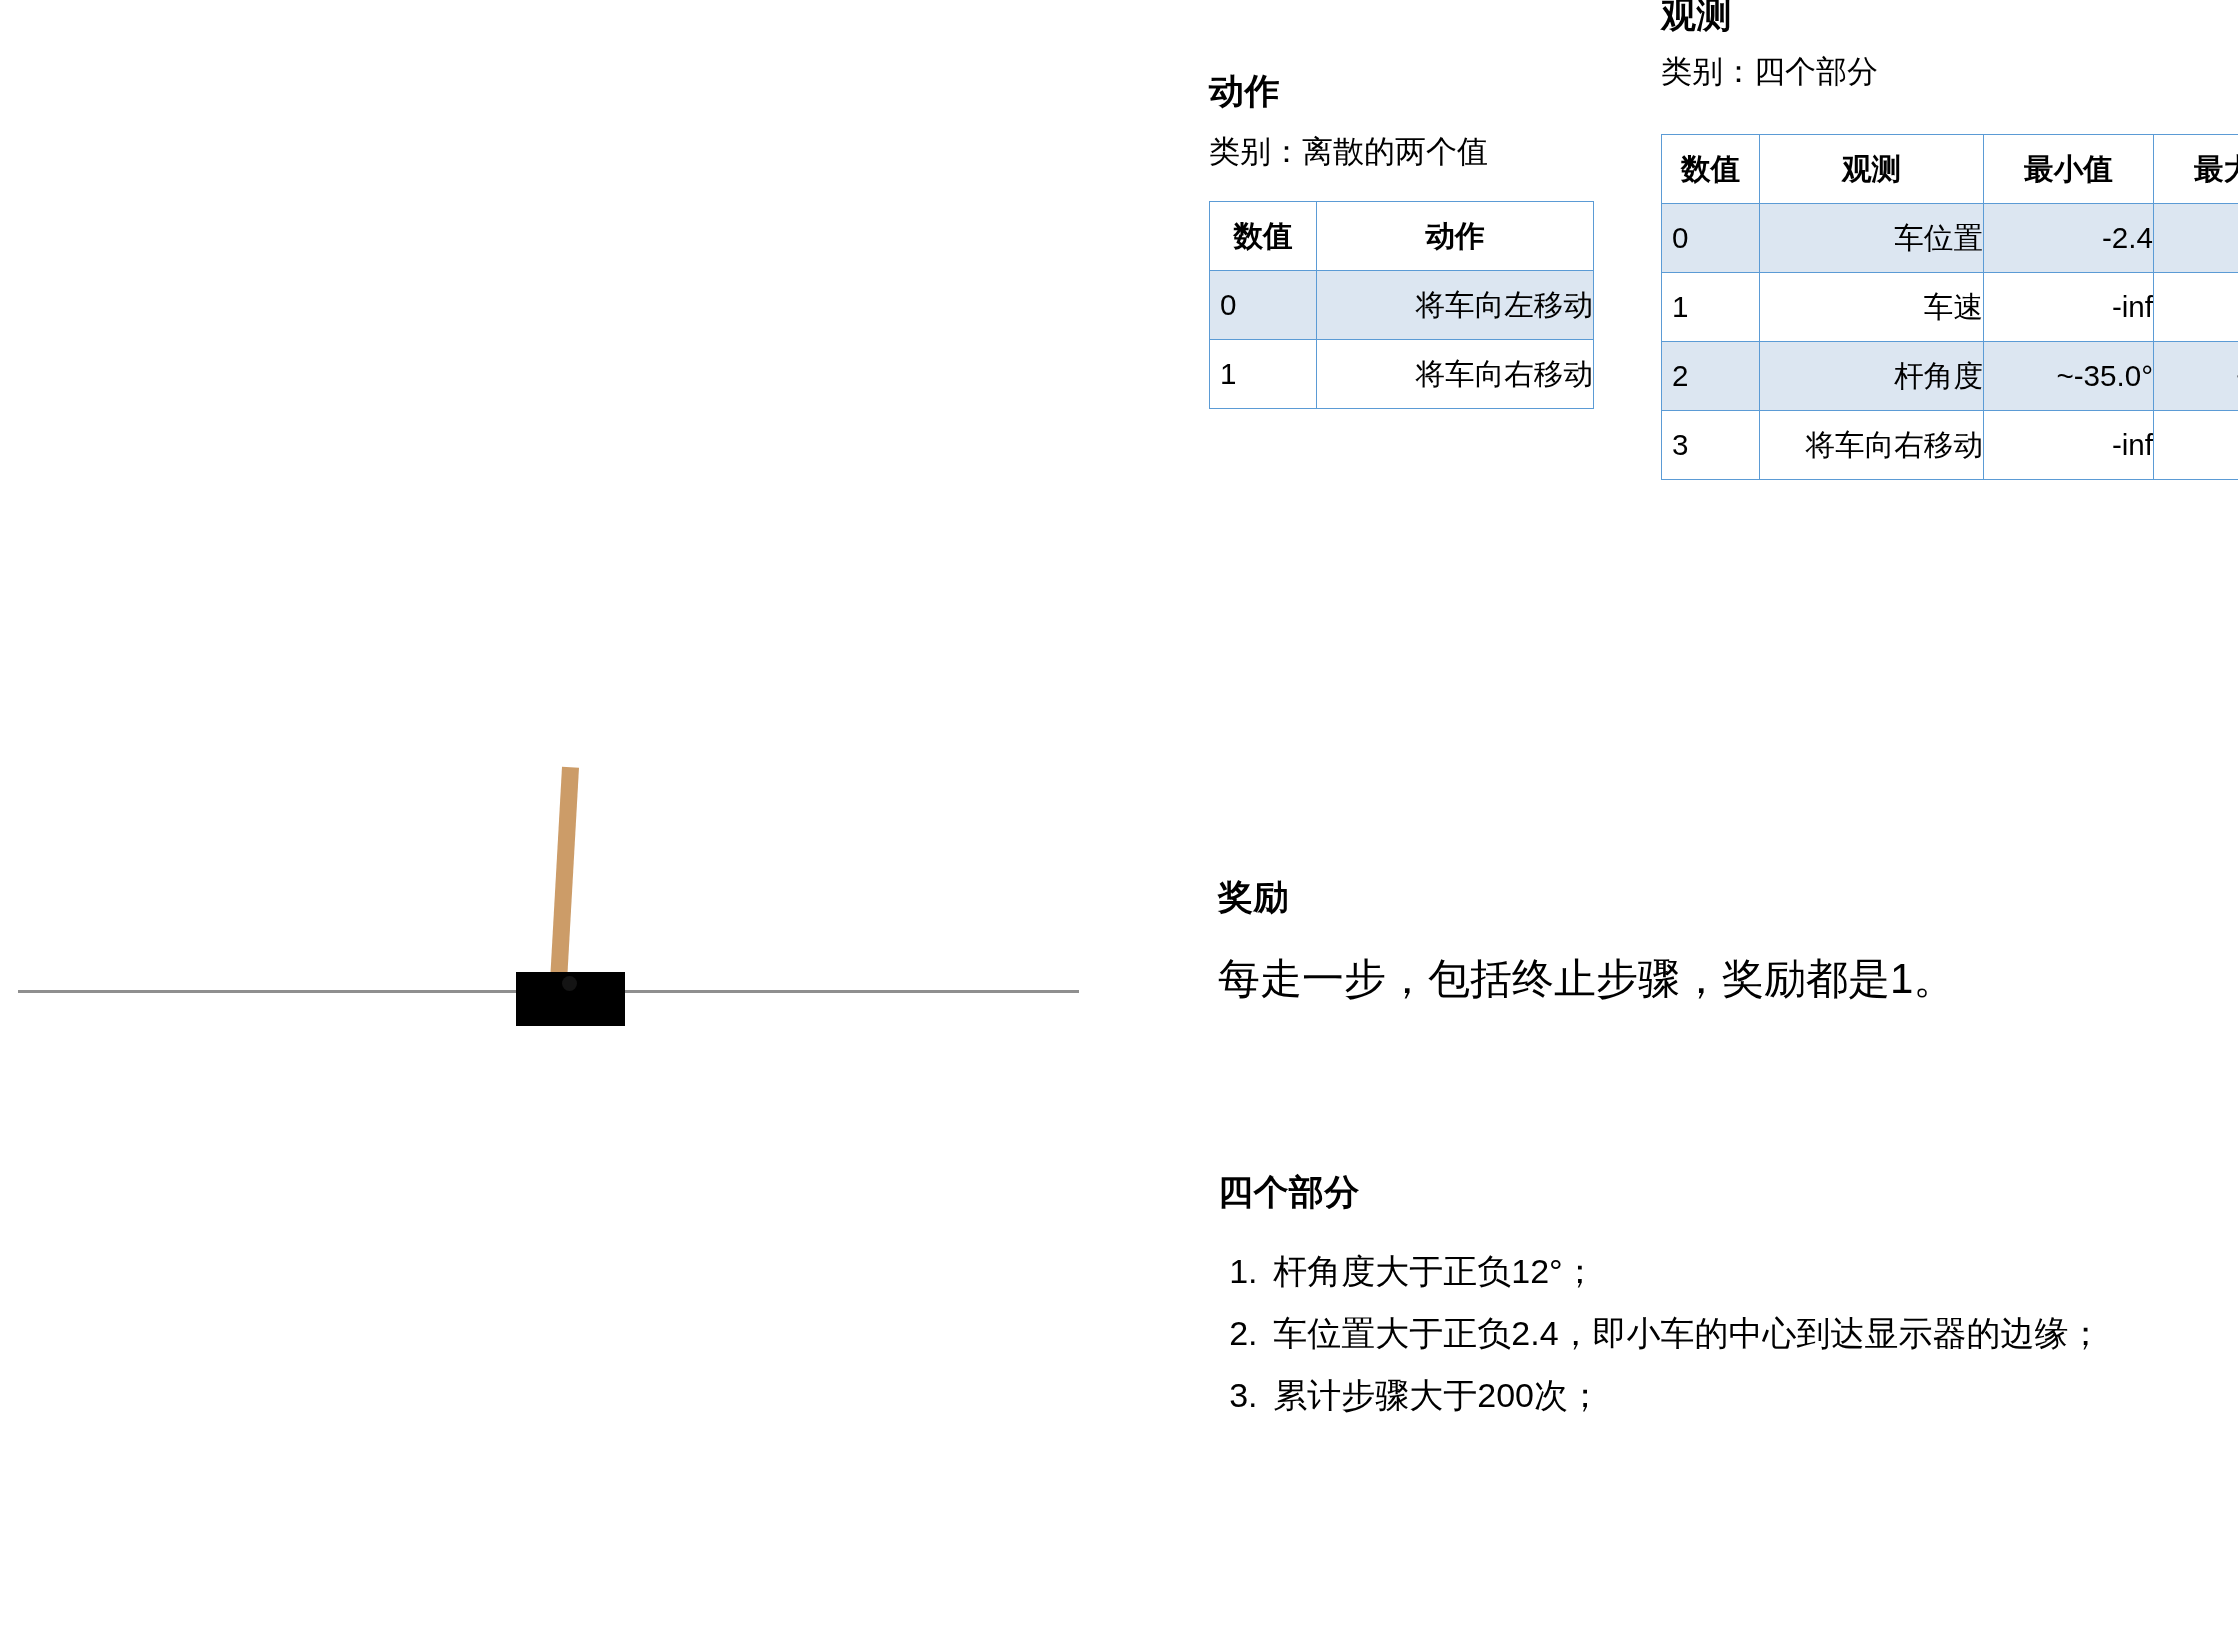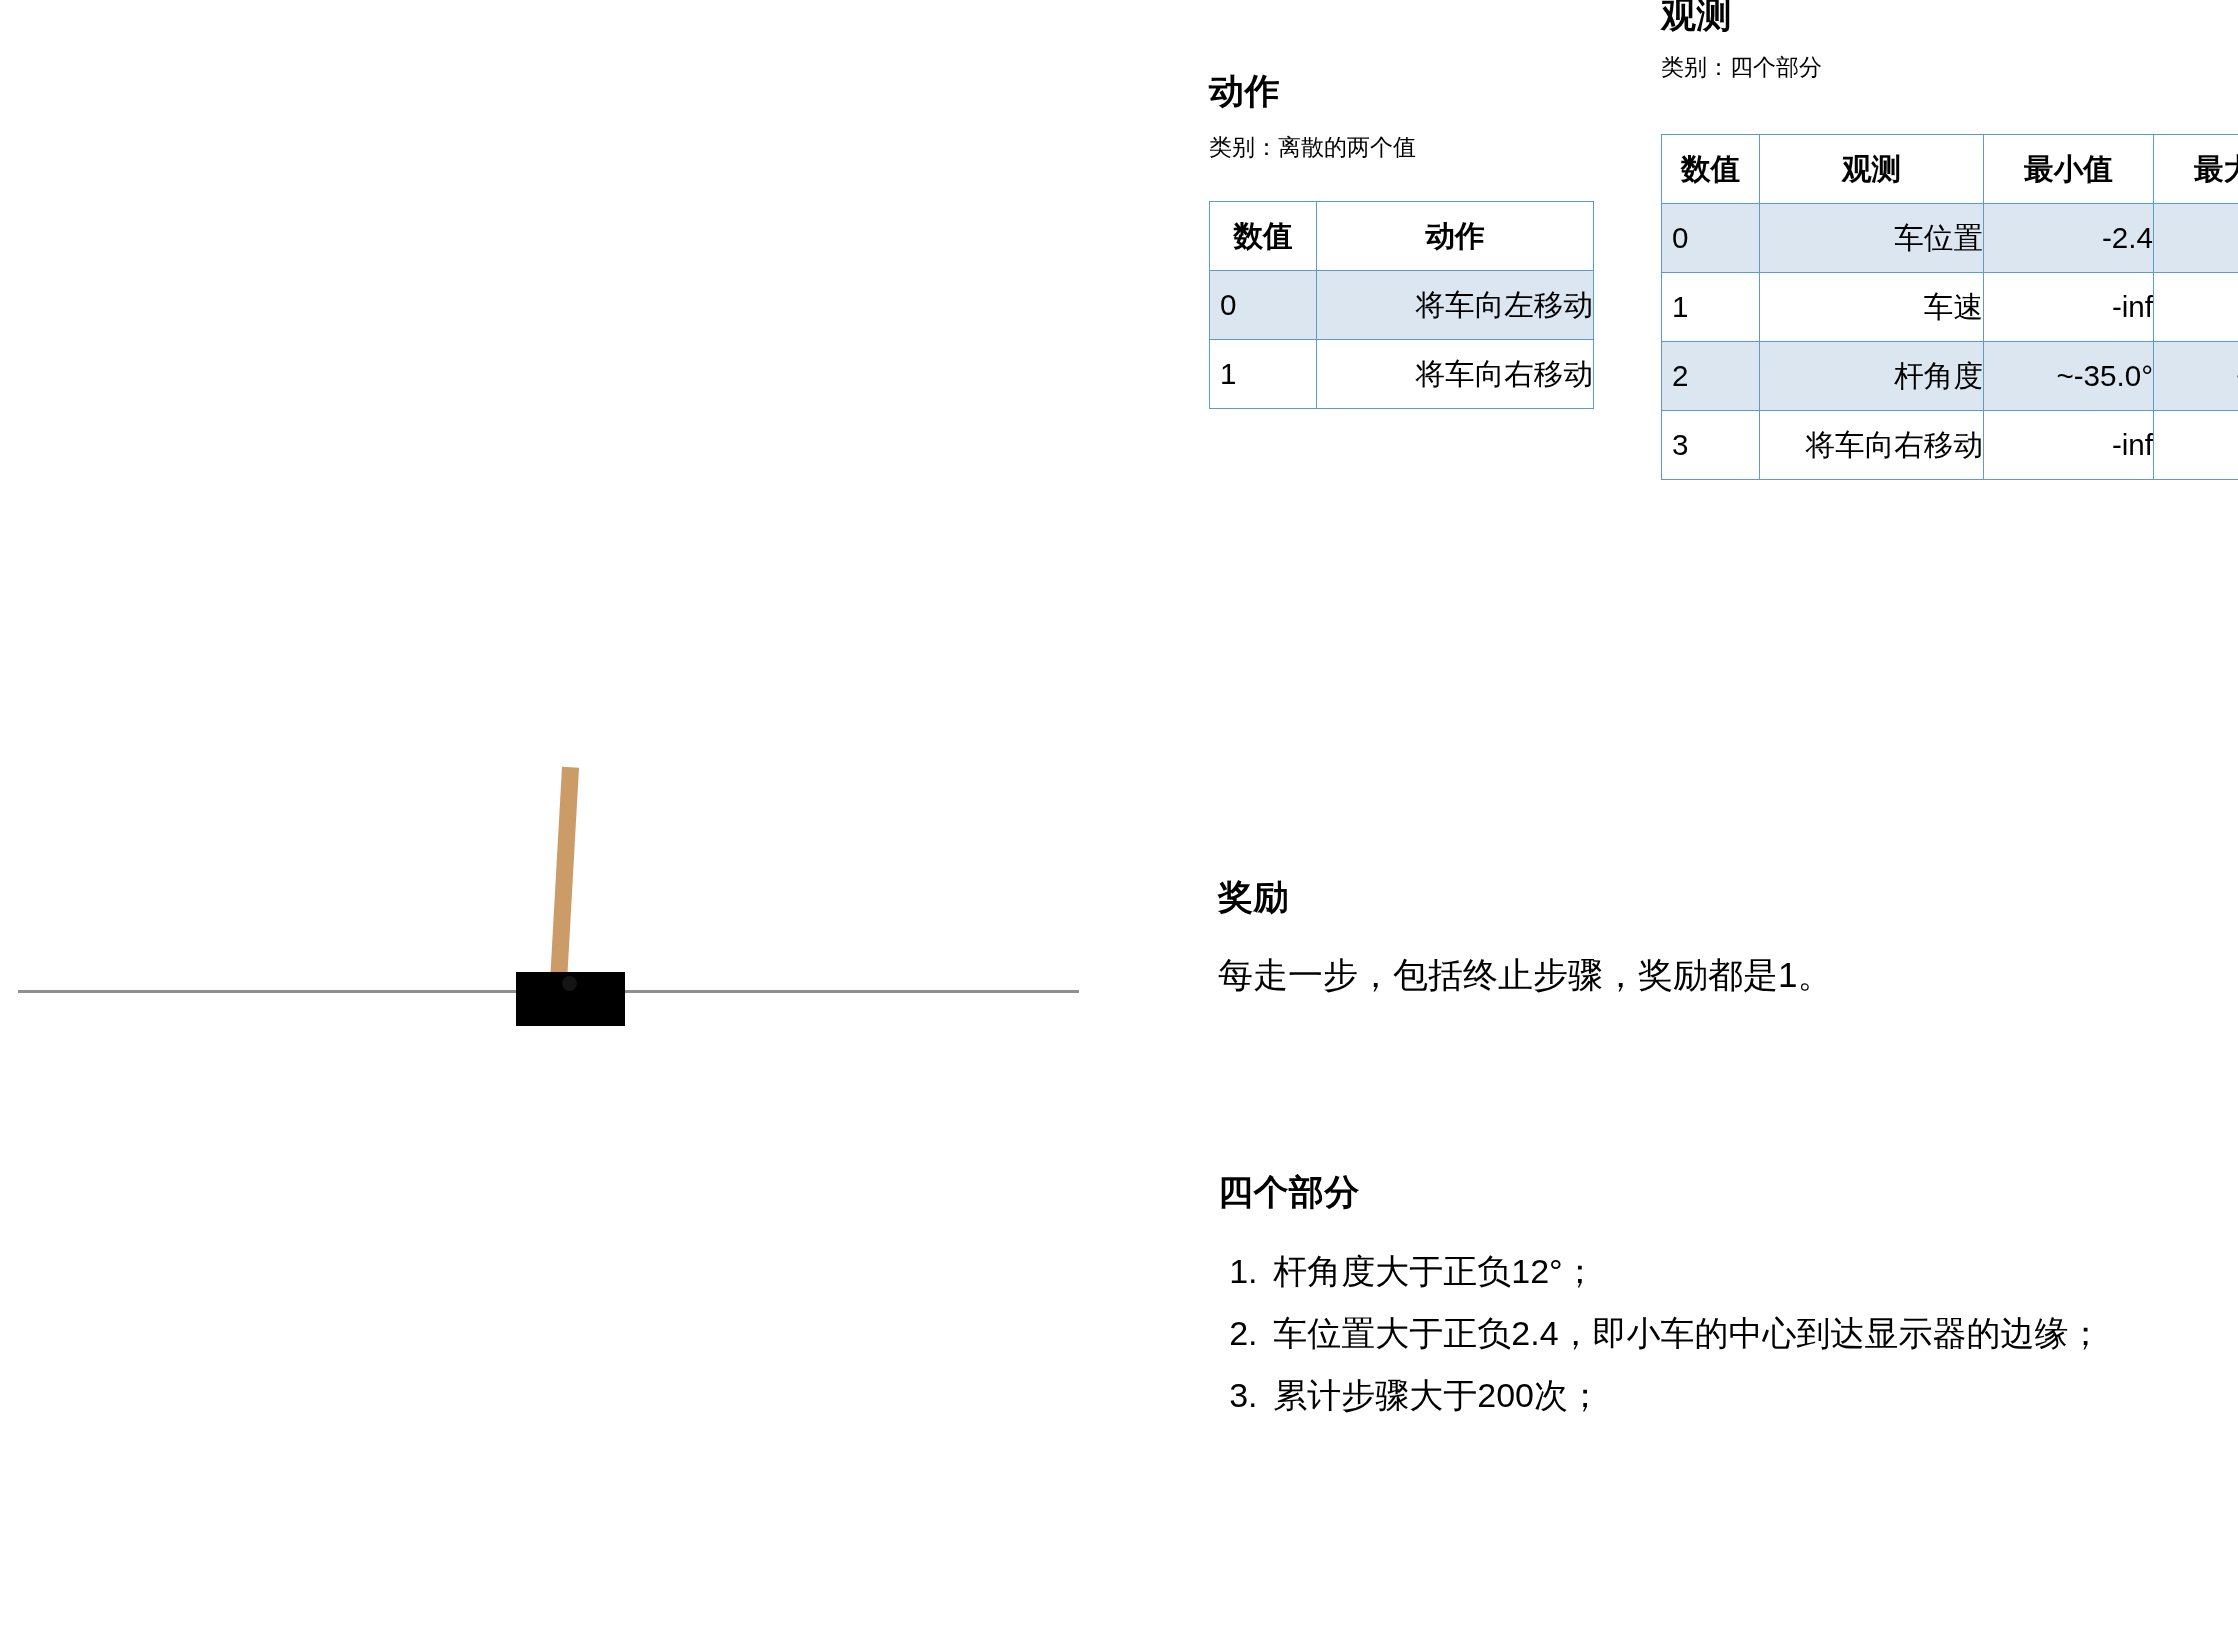--- a/index.html
+++ b/index.html
@@ -69,25 +69,25 @@
     height: 1645px;
   }
 
   .h-bold {
     font-weight: bold;
     font-size: 35px;
     line-height: 1.1;
     letter-spacing: 0.4px;
   }
   .body-text {
-    font-size: 23px;
+    font-size: 31px;
     line-height: 1.15;
   }
   .body-text-lg {
-    font-size: 35px;
+    font-size: 42px;
     line-height: 1.2;
   }
 
   
   #obs-heading     { position: absolute; left: 515px; top: -3.6px; }
   #obs-subtitle    { position: absolute; left: 515px; top: 54px; }
   #action-heading  { position: absolute; left: 63px;  top: 72px; }
   #action-subtitle { position: absolute; left: 63px;  top: 134px; }
 
   #reward-heading  { position: absolute; left: 72px;  top: 878px; }

